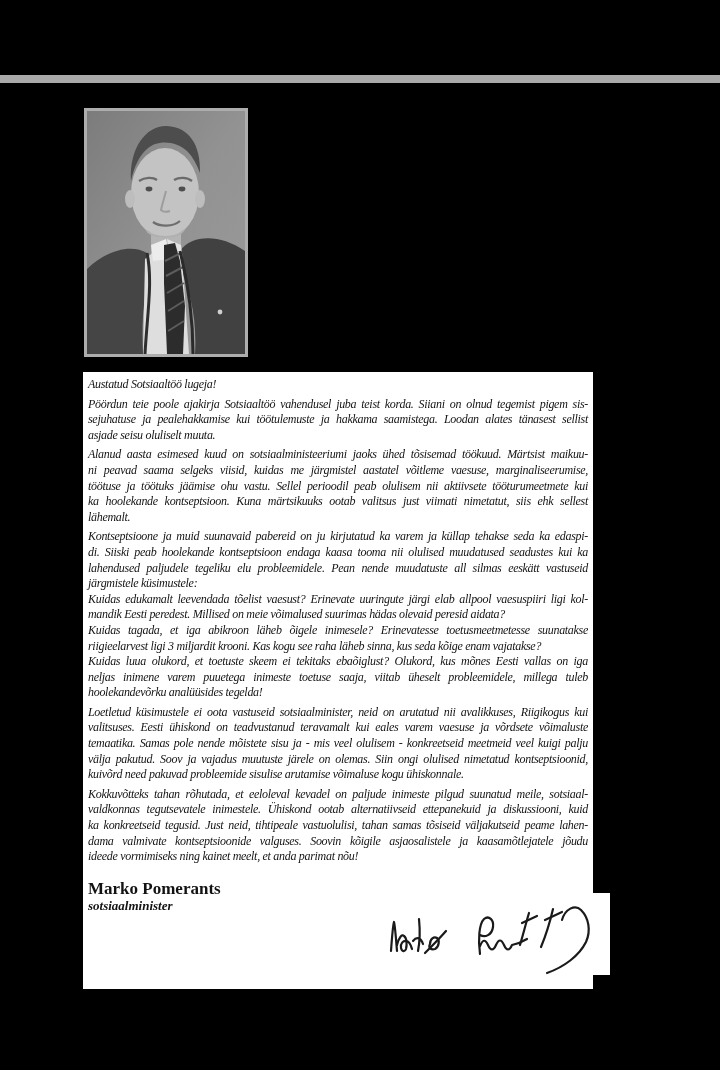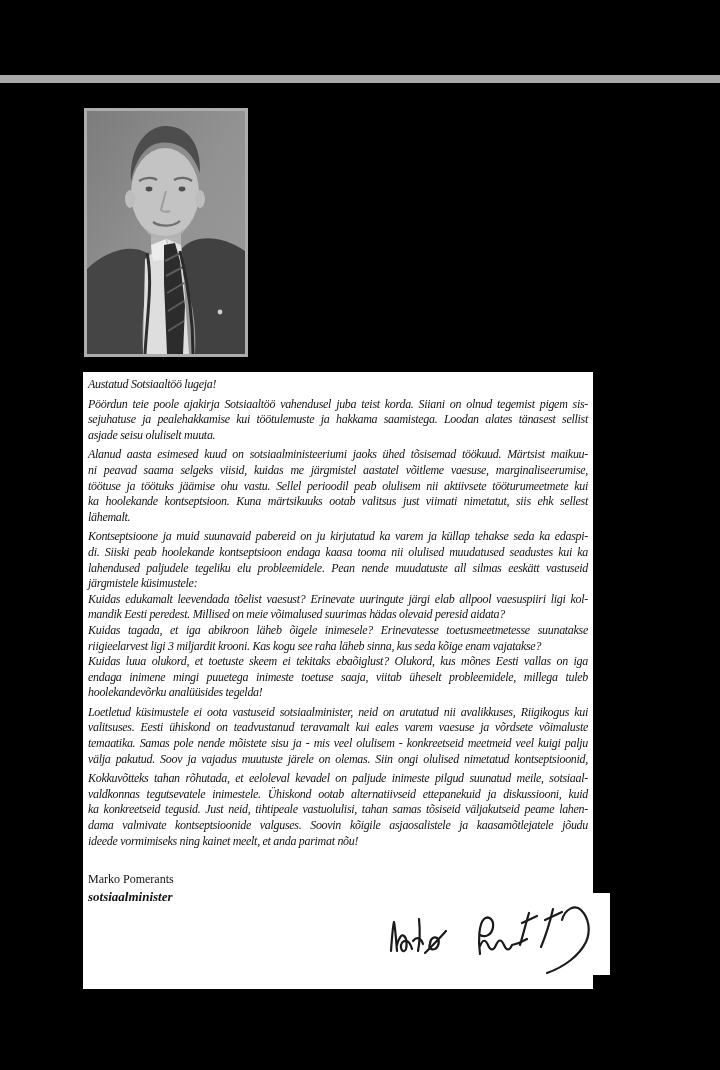--- a/index.html
+++ b/index.html
@@ -24,22 +24,22 @@
     padding:5px 5px 0 5px;color:var(--ink,#121212);
   }
   .salutation,.line{
     font-style:italic;font-size:12px;line-height:15.6px;
     letter-spacing:-0.3px;color:var(--ink,#121212);
   }
   .line{text-align:justify;text-align-last:justify;}
   .line.last{text-align:justify;text-align-last:left;}
   .para.gap{margin-top:4px;}
   .sign-name{
-    margin-top:22px;font-weight:normal;font-style:normal;
-    font-size:12px;line-height:17px;
+    margin-top:15px;font-weight:bold;font-style:normal;
+    font-size:17px;line-height:17px;
   }
   .sign-title{font-weight:bold;font-style:italic;font-size:13px;line-height:17px;}
   .sig-patch{
     position:absolute;left:455px;top:893px;width:155px;height:82px;
     background:var(--paper,#fff);
   }
   .sig-script{position:absolute;left:383px;top:897px;width:215px;height:80px;}
 </style>
 </head>
 <body style="--bg: #000000; --divider: #a9a9a9; --paper: #ffffff; --ink: #121212; --frame: #adadad;">
@@ -114,28 +114,29 @@
       <div class="para">
         <div class="line">Kuidas edukamalt leevendada tõelist vaesust? Erinevate uuringute järgi elab allpool vaesuspiiri ligi kol-</div>
         <div class="line last">mandik Eesti peredest. Millised on meie võimalused suurimas hädas olevaid peresid aidata?</div>
       </div>
       <div class="para">
         <div class="line">Kuidas tagada, et iga abikroon läheb õigele inimesele? Erinevatesse toetusmeetmetesse suunatakse</div>
         <div class="line last">riigieelarvest ligi 3 miljardit krooni. Kas kogu see raha läheb sinna, kus seda kõige enam vajatakse?</div>
       </div>
       <div class="para">
         <div class="line">Kuidas luua olukord, et toetuste skeem ei tekitaks ebaõiglust? Olukord, kus mõnes Eesti vallas on iga</div>
-        <div class="line">endaga inimene mingi puuetega inimeste toetuse saaja, viitab üheselt probleemidele, millega tuleb</div>
+        <div class="line">neljas inimene varem puuetega inimeste toetuse saaja, viitab üheselt probleemidele, millega tuleb</div>
         <div class="line last">hoolekandevõrku analüüsides tegelda!</div>
       </div>
       <div class="para gap">
         <div class="line">Loetletud küsimustele ei oota vastuseid sotsiaalminister, neid on arutatud nii avalikkuses, Riigikogus kui</div>
         <div class="line">valitsuses. Eesti ühiskond on teadvustanud teravamalt kui eales varem vaesuse ja võrdsete võimaluste</div>
         <div class="line">temaatika. Samas pole nende mõistete sisu ja - mis veel olulisem - konkreetseid meetmeid veel kuigi palju</div>
         <div class="line">välja pakutud. Soov ja vajadus muutuste järele on olemas. Siin ongi olulised nimetatud kontseptsioonid,</div>
+        <div class="line last">kuivõrd need pakuvad probleemide sisulise arutamise võimaluse kogu ühiskonnale.</div>
       </div>
       <div class="para gap">
         <div class="line">Kokkuvõtteks tahan rõhutada, et eeloleval kevadel on paljude inimeste pilgud suunatud meile, sotsiaal-</div>
         <div class="line">valdkonnas tegutsevatele inimestele. Ühiskond ootab alternatiivseid ettepanekuid ja diskussiooni, kuid</div>
         <div class="line">ka konkreetseid tegusid. Just neid, tihtipeale vastuolulisi, tahan samas tõsiseid väljakutseid peame lahen-</div>
         <div class="line">dama valmivate kontseptsioonide valguses. Soovin kõigile asjaosalistele ja kaasamõtlejatele jõudu</div>
         <div class="line last">ideede vormimiseks ning kainet meelt, et anda parimat nõu!</div>
       </div>
     </div>
   <div class="sign-name">Marko Pomerants</div>

